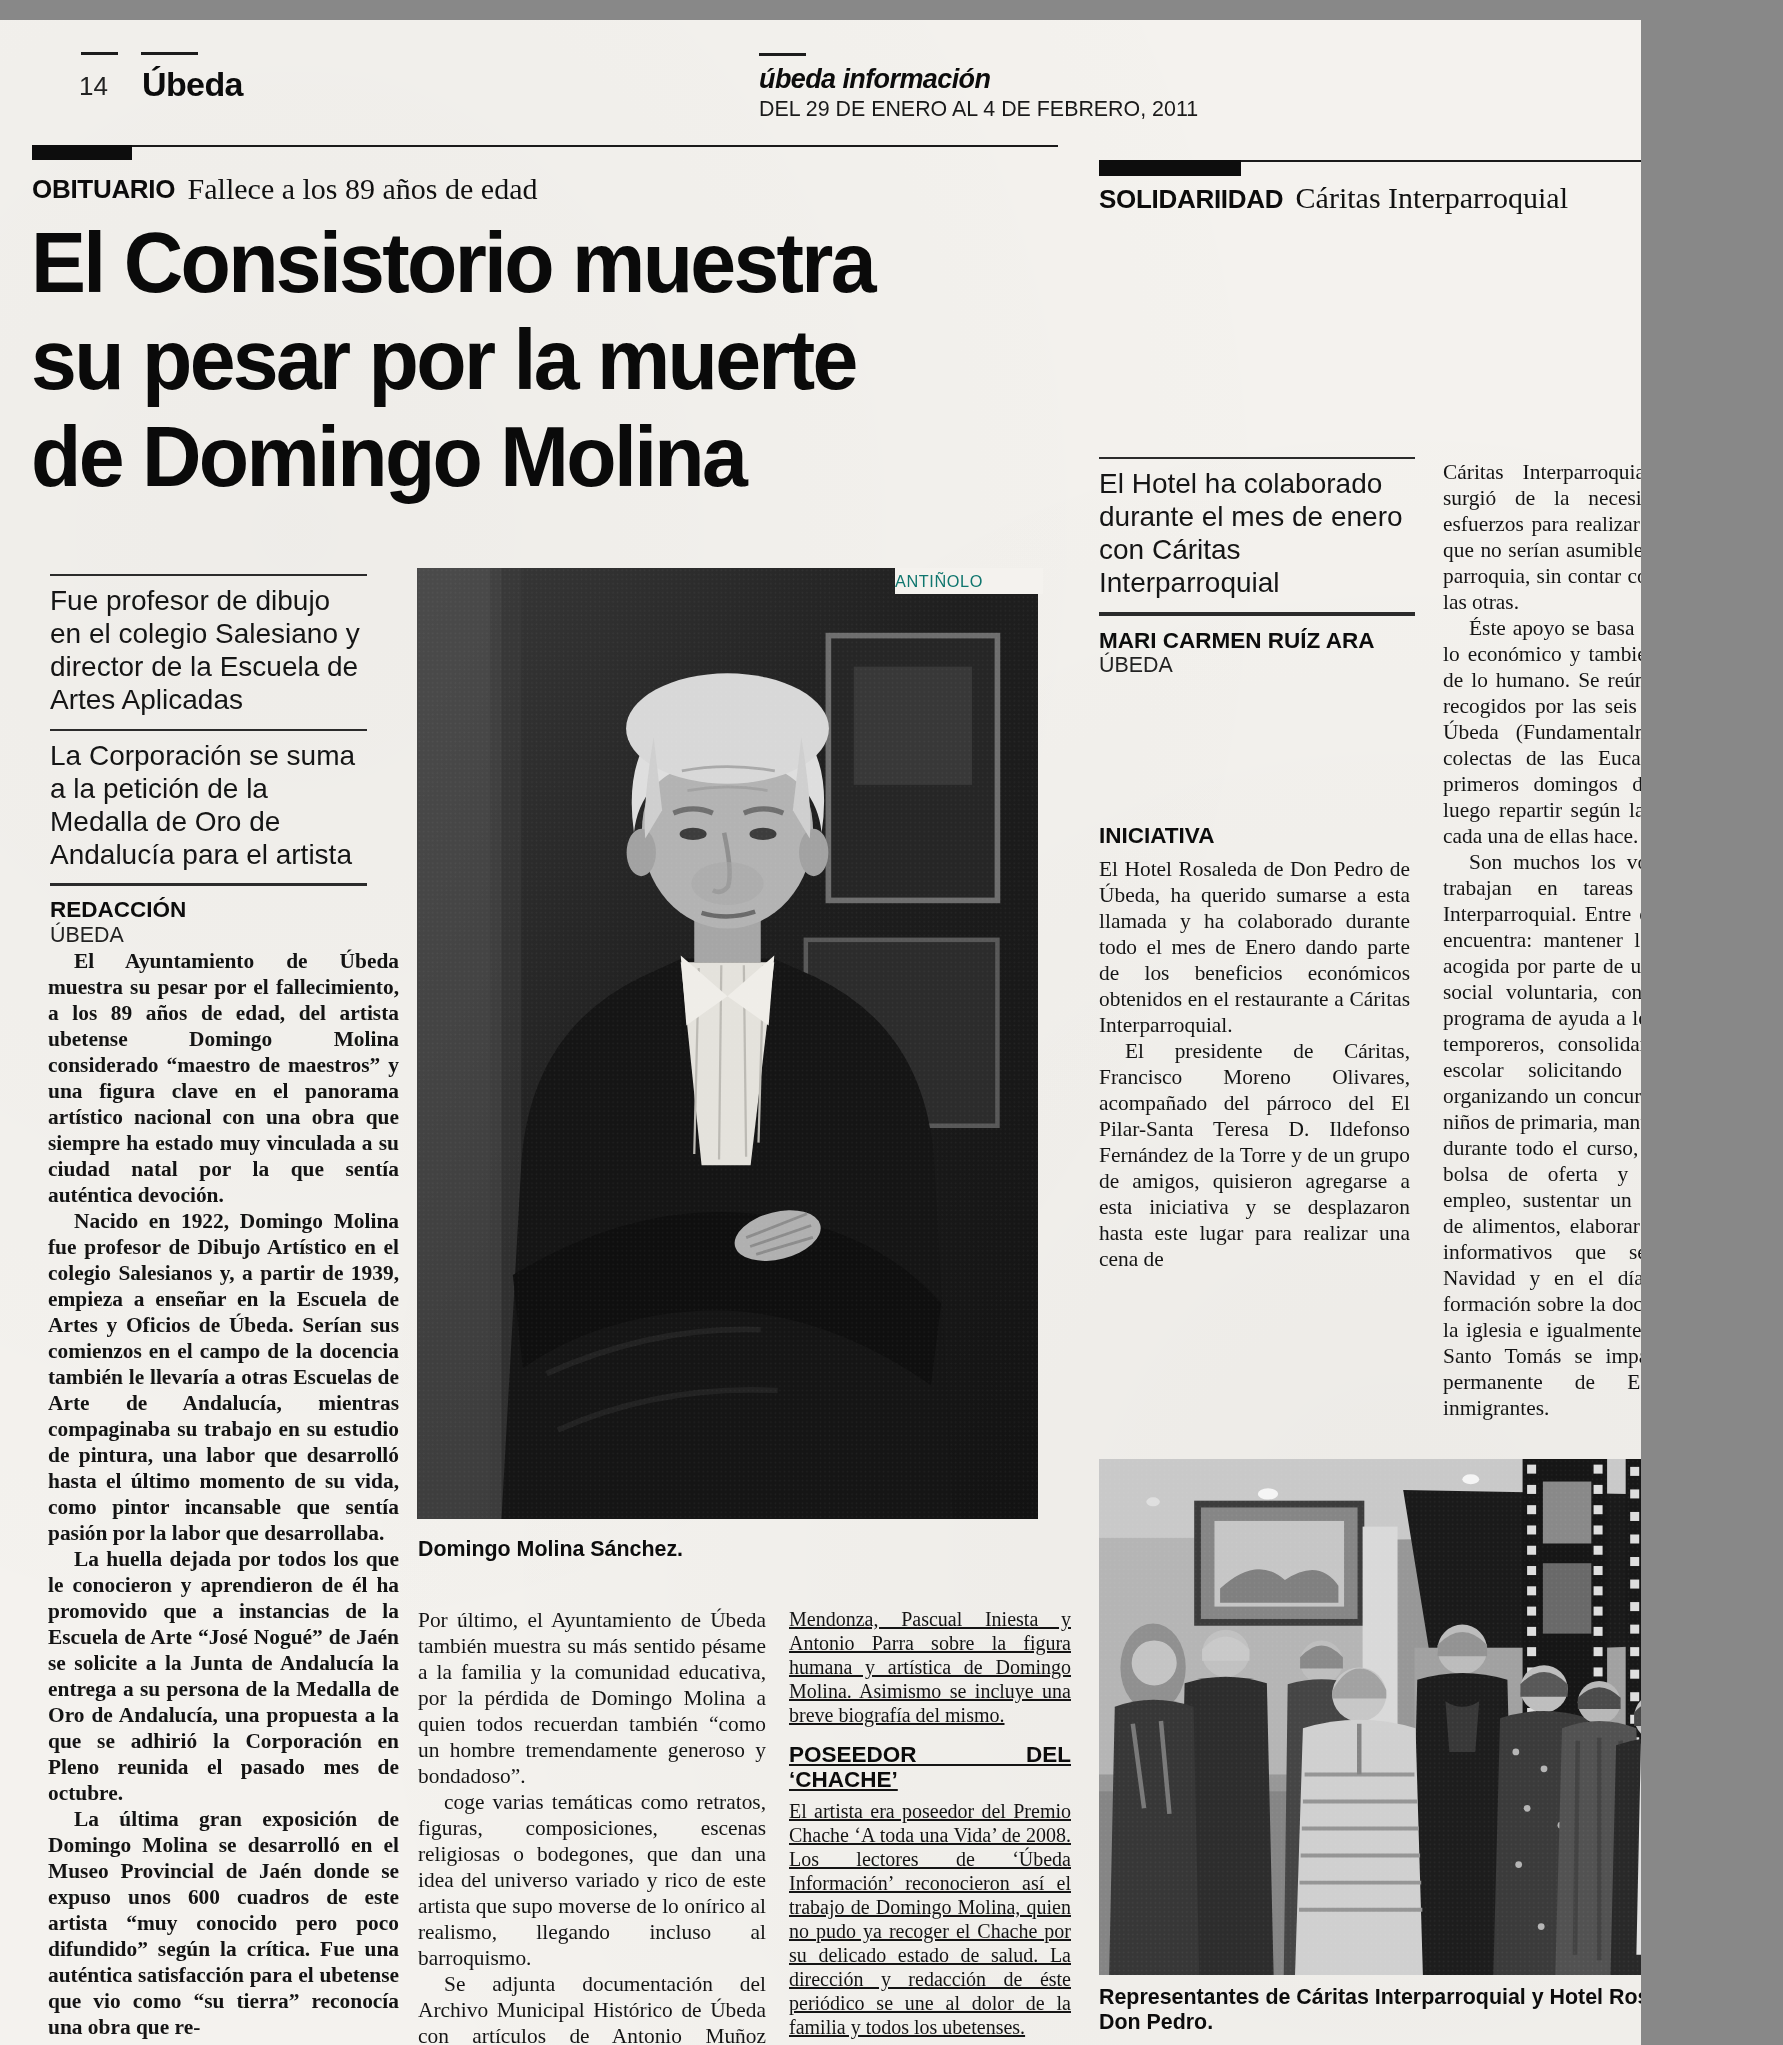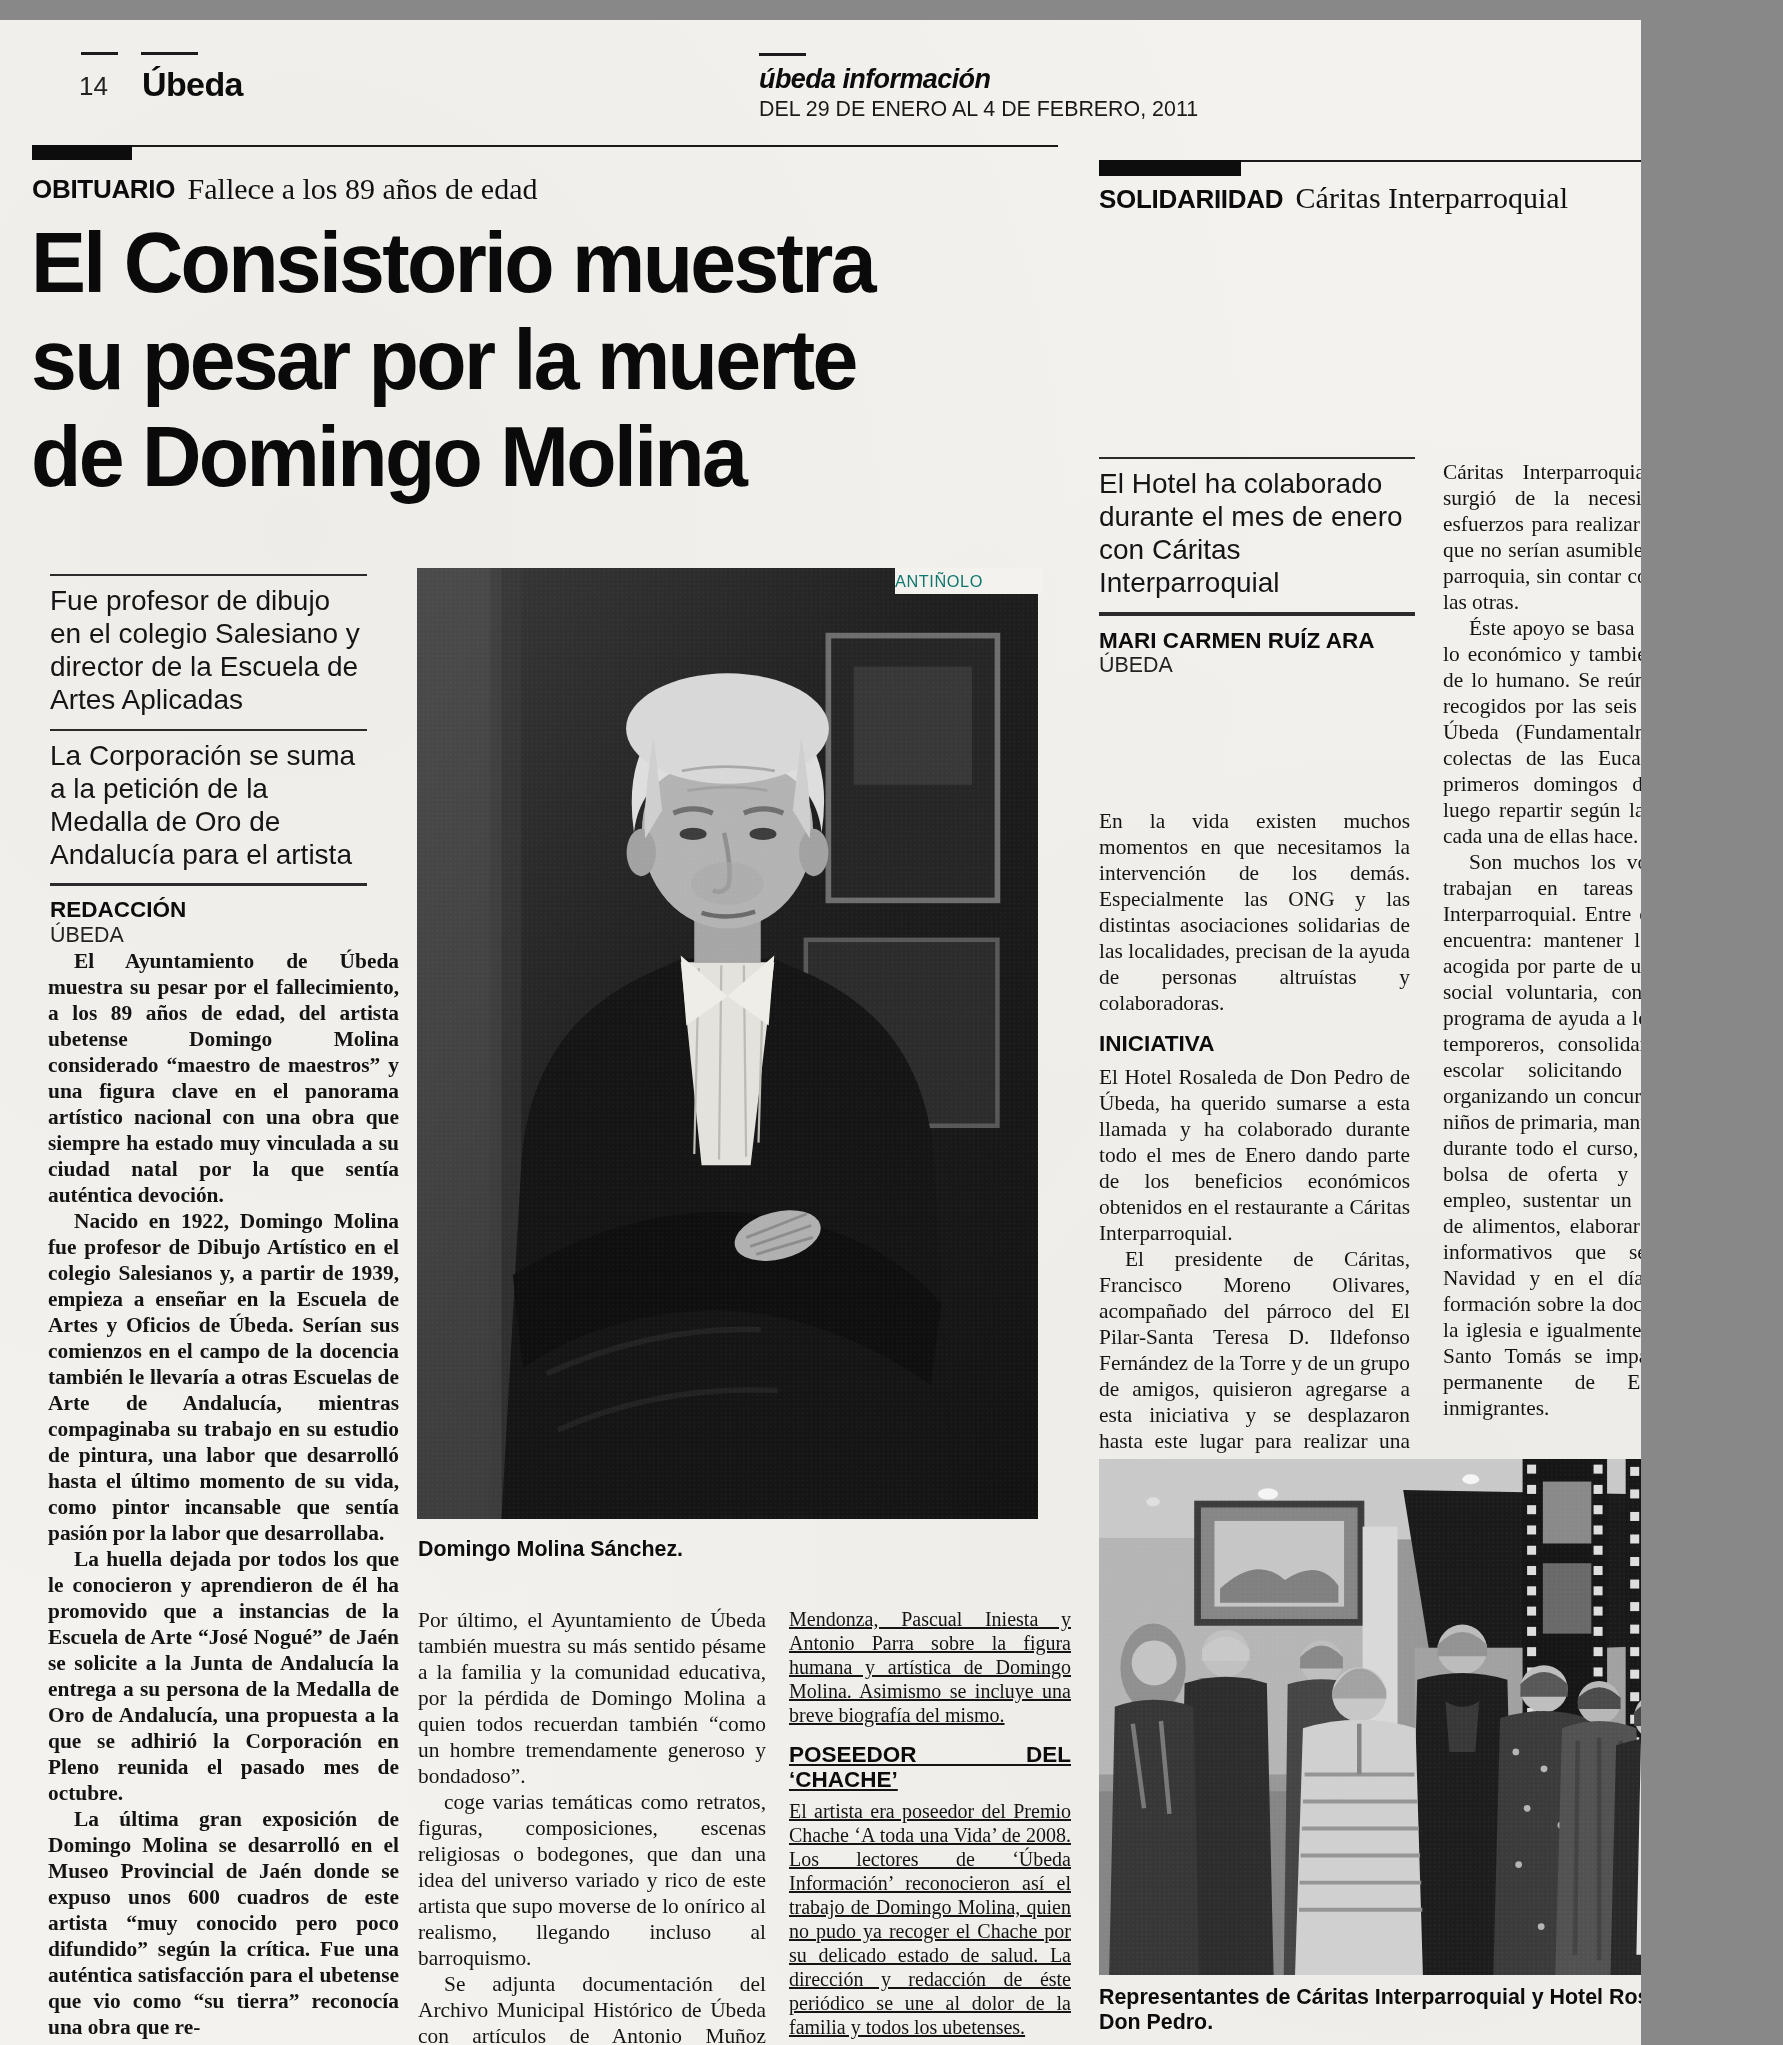--- a/index.html
+++ b/index.html
@@ -189,23 +189,20 @@
   <div class="abs subcol" style="left:1099px;top:437px;width:316px;">
     <div class="srule"></div>
     <div class="subhead">El Hotel ha colaborado durante el mes de enero con Cáritas Interparroquial</div>
     <div class="srule"></div>
     <div class="srule"></div>
     <div class="byline">MARI CARMEN RUÍZ ARA</div>
     <div class="byplace">ÚBEDA</div>
   </div>
 
   <div class="abs bodycol" style="left:1099px;top:788px;width:311px;height:648px;">
-    <div class="flush">
-        <p>En la vida existen muchos momentos en que necesitamos la intervención de los demás. Especialmente las ONG y las distintas asociaciones solidarias de las localidades, precisan de la ayuda de personas altruístas y colaboradoras.</p>
-      </div>
     <h4 class="inline-sub">INICIATIVA</h4>
     <div class="flush">
         <p>El Hotel Rosaleda de Don Pedro de Úbeda, ha querido sumarse a esta llamada y ha colaborado durante todo el mes de Enero dando parte de los beneficios económicos obtenidos en el restaurante a Cáritas Interparroquial.</p>
         <p>El presidente de Cáritas, Francisco Moreno Olivares, acompañado del párroco del El Pilar-Santa Teresa D. Ildefonso Fernández de la Torre y de un grupo de amigos, quisieron agregarse a esta iniciativa y se desplazaron hasta este lugar para realizar una cena de</p>
       </div>
   </div>
 
   <div class="abs bodycol flush" style="left:1443px;top:439px;width:322px;height:998px;">
       <p>Cáritas Interparroquial de Úbeda surgió de la necesidad de unir esfuerzos para realizar tareas y retos que no serían asumibles por una sola parroquia, sin contar con el apoyo de las otras.</p>
       <p>Éste apoyo se basa en el plano de lo económico y también en el plano de lo humano. Se reúnen los fondos recogidos por las seis parroquias de Úbeda (Fundamentalmente en las colectas de las Eucaristías de los primeros domingos de mes), para luego repartir según la atención que cada una de ellas hace.</p>

